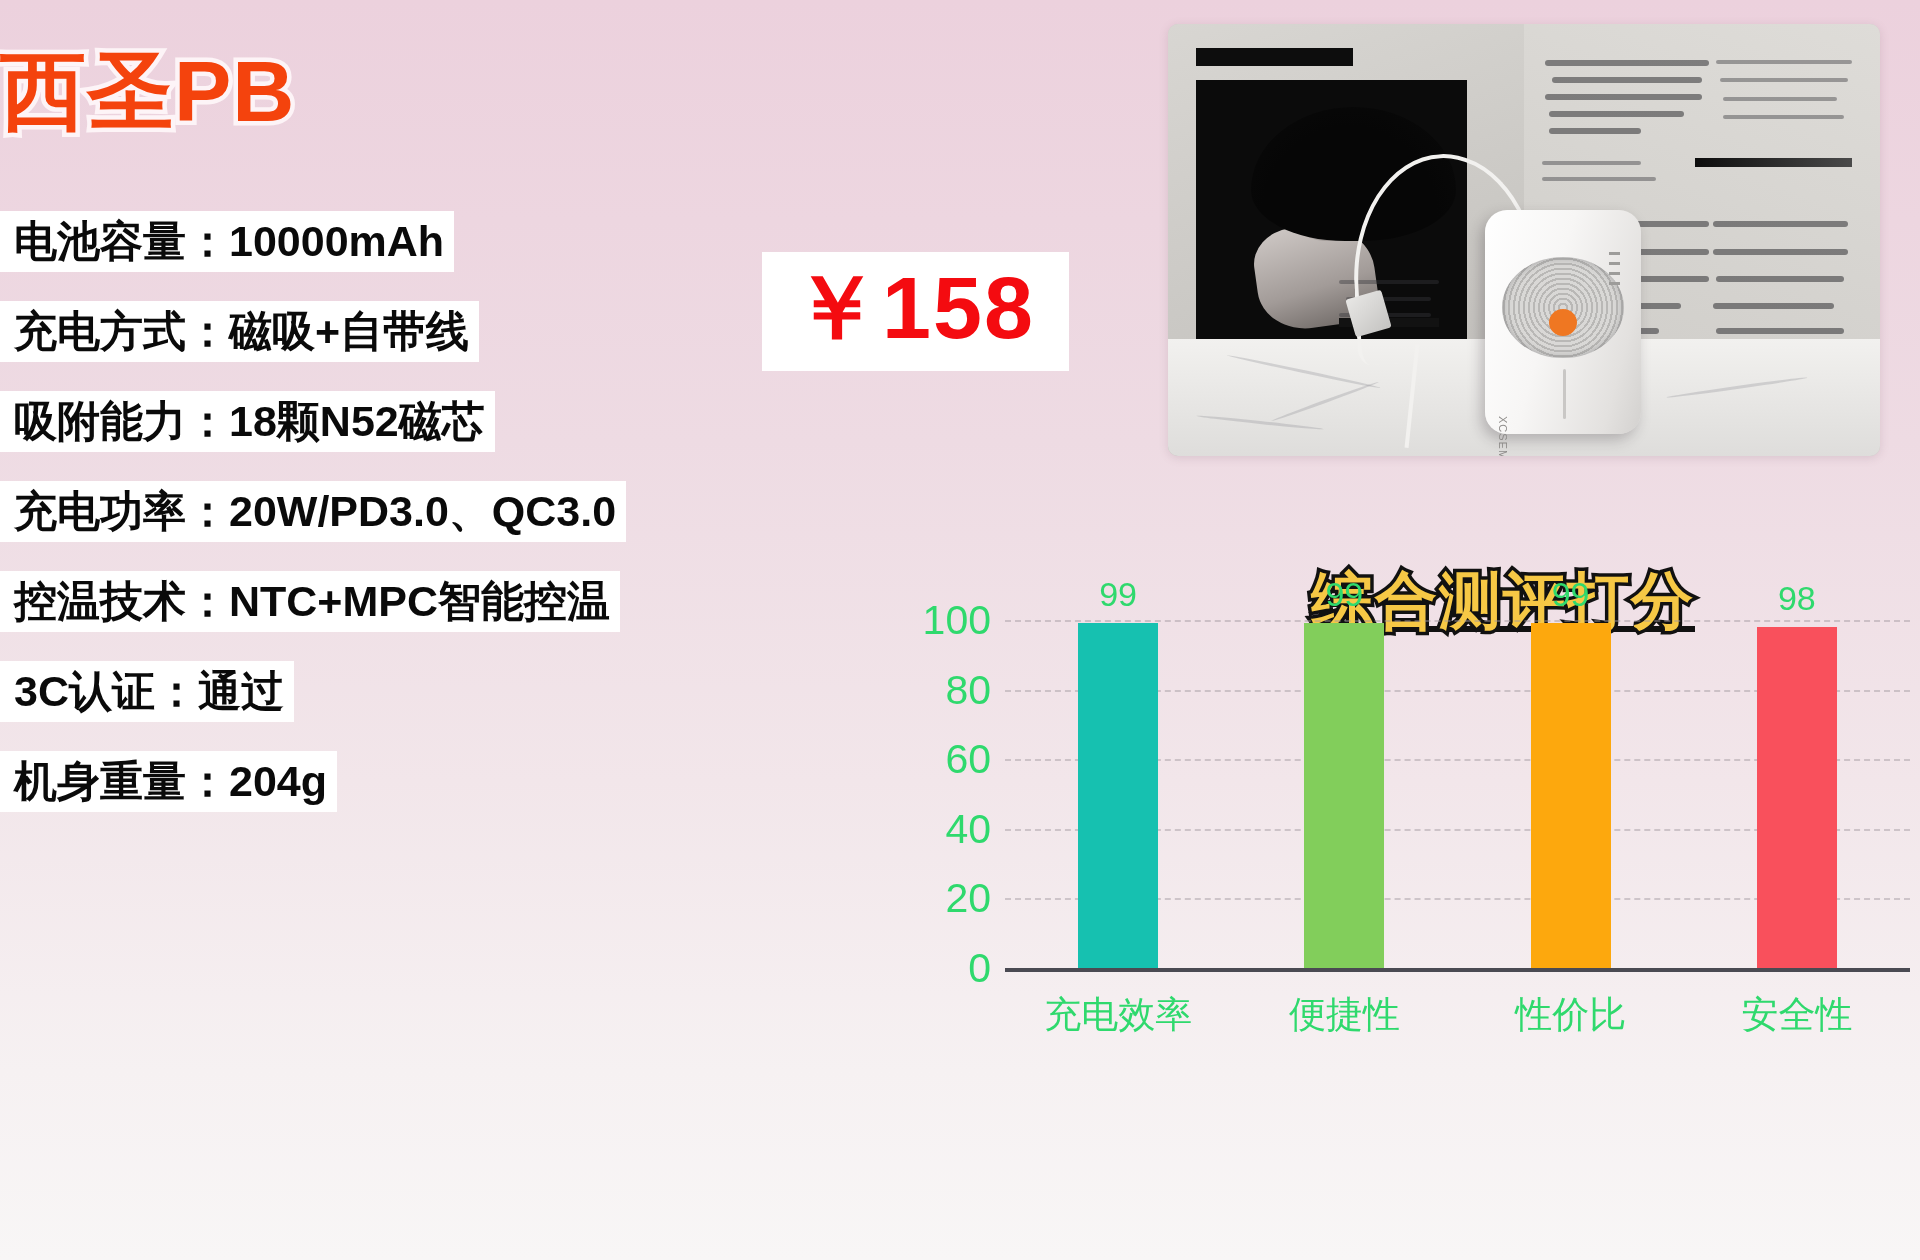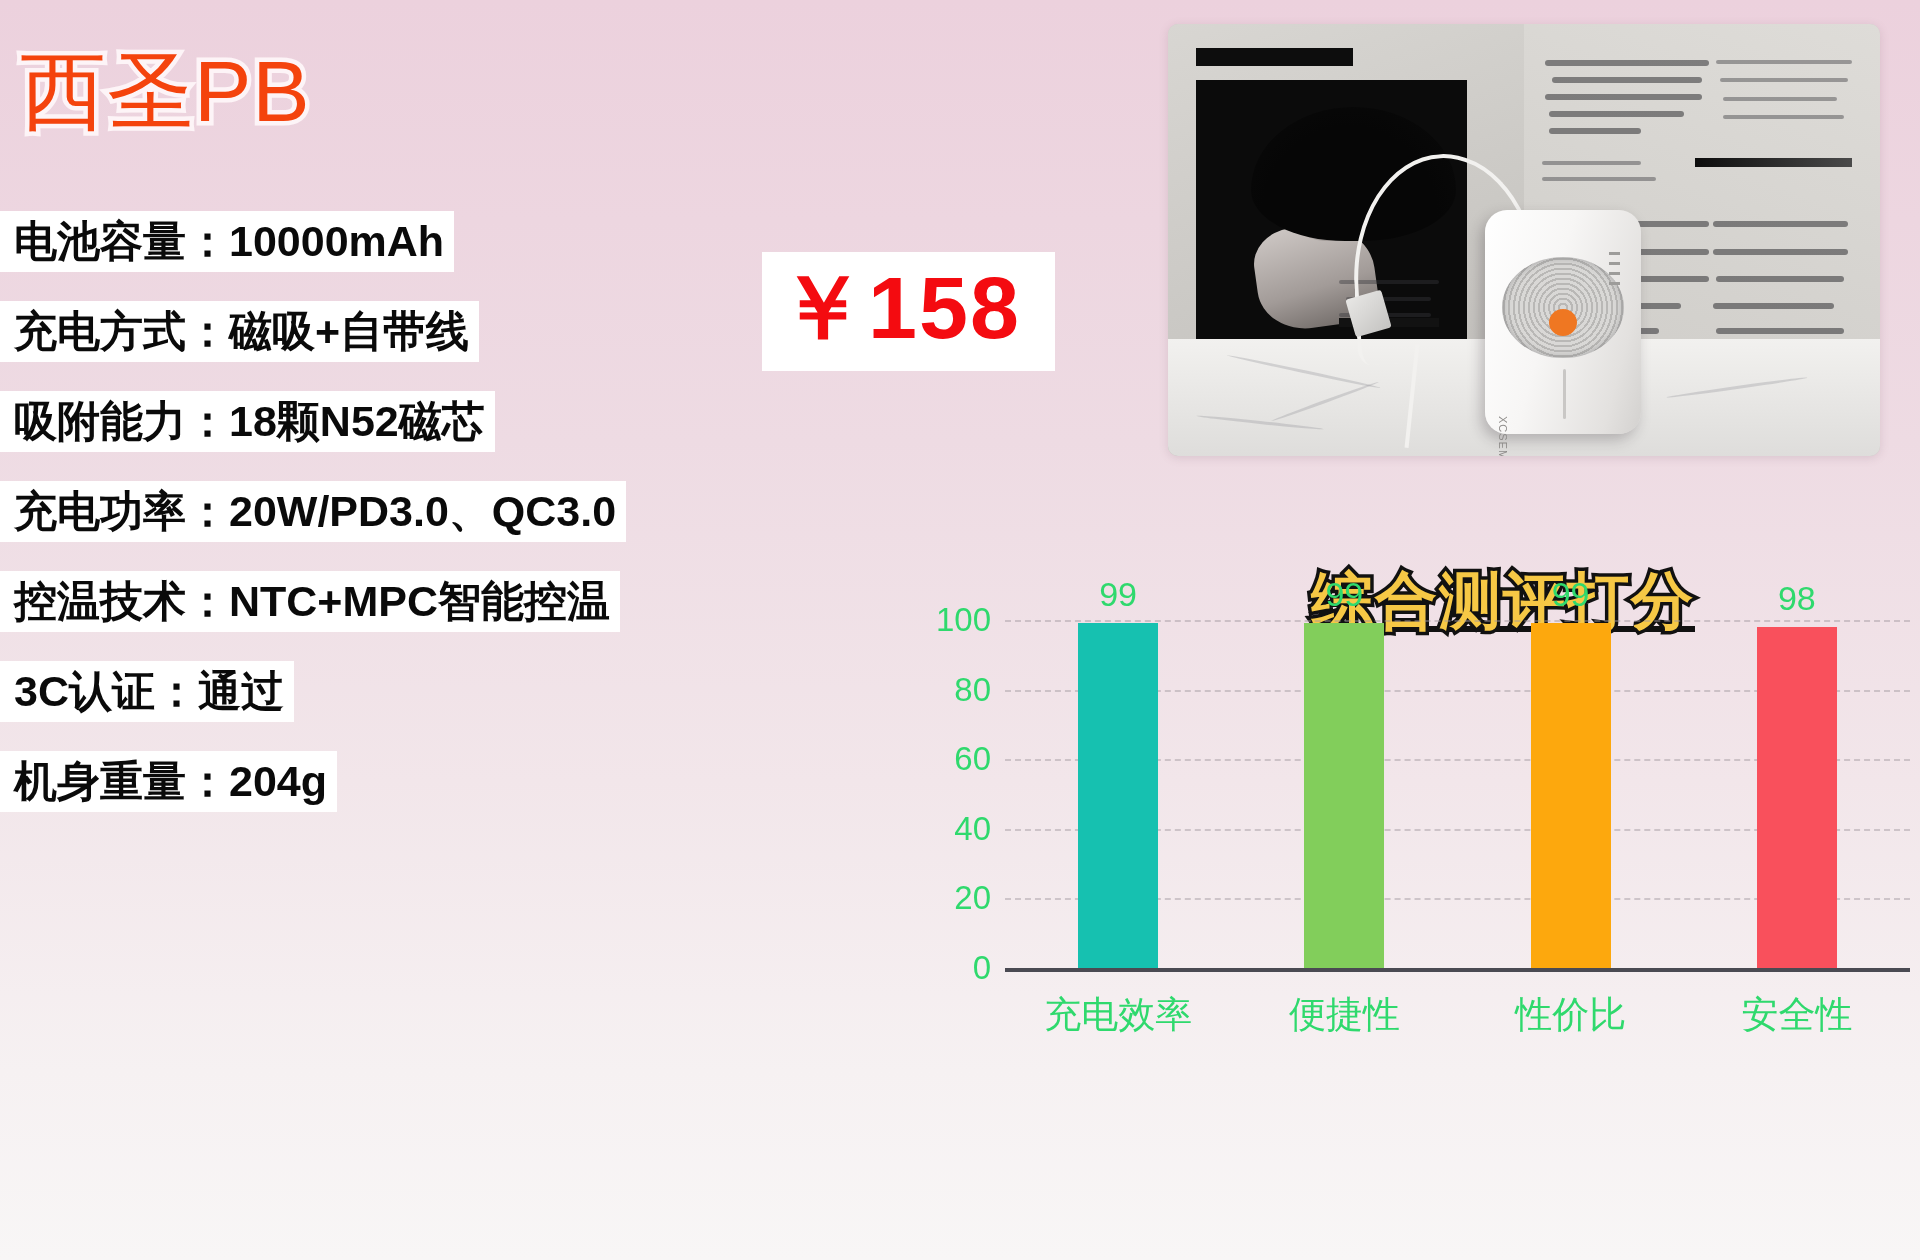--- a/index.html
+++ b/index.html
@@ -10,23 +10,23 @@
   }
   #page {
     position: relative;
     width: 1920px; height: 1260px;
     background: linear-gradient(to bottom, #ecd1dd 0%, #eedbe3 35%, #f2e6ea 62%, #f6f1f2 85%, #f8f6f6 100%);
   }
 
   
   #brand-title {
     position: absolute;
-    left: 20px; top: 48px;
+    left: 0; top: 48px;
     font-size: 86px;
-    font-weight: 400;
+    font-weight: 700;
     color: #f4430d;
     letter-spacing: 1px;
     line-height: 1;
     -webkit-text-stroke: 9px #fdf4f7;
     paint-order: stroke fill;
     white-space: nowrap;
   }
 
   #spec-list {
     position: absolute;
@@ -49,21 +49,21 @@
     padding: 3px 10px 3px 14px;
     vertical-align: middle;
     white-space: nowrap;
   }
 
   
   #price-badge {
     position: absolute;
     left: 762px; top: 252px;
     background: #ffffff;
-    padding: 8px 34px 14px 16px;
+    padding: 8px 34px 14px 30px;
   }
   #price-text {
     color: #f40b10;
     font-size: 88px;
     font-weight: 700;
     line-height: 1.1;
     letter-spacing: 2px;
     white-space: nowrap;
   }
 
@@ -235,21 +235,21 @@
     position: absolute;
     left: 860px; top: 596px;
     width: 1060px; height: 664px;
   }
   
   .ytick {
     position: absolute;
     right: 1060px;
     width: 140px;
     text-align: right;
-    font-size: 33px;
+    font-size: 41px;
     color: #2fd96d;
     transform: translateY(-50%);
     padding-right: 14px;
   }
   .yt-wrap { position: absolute; left: 0; top: 0; width: 100%; height: 100%; }
   .gridline {
     position: absolute;
     left: 145px;
     width: 905px;
     height: 0;

